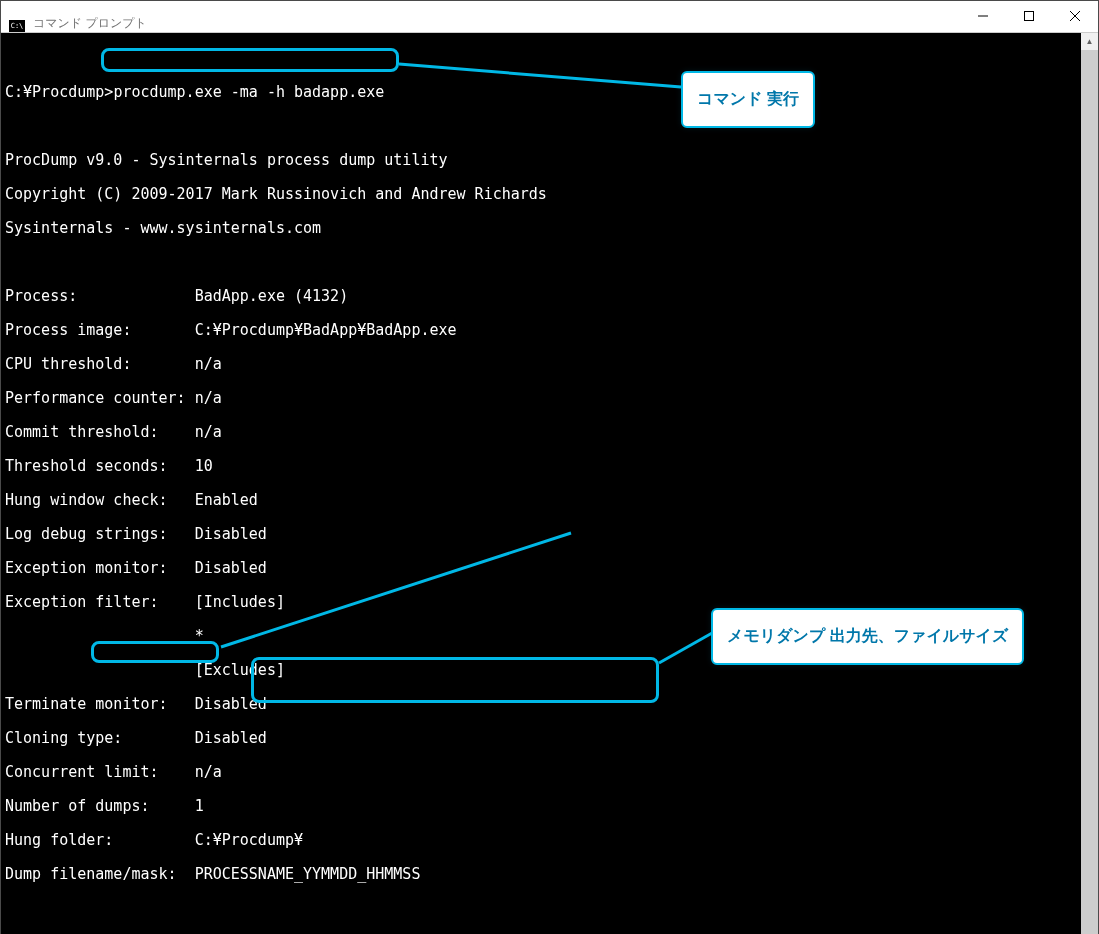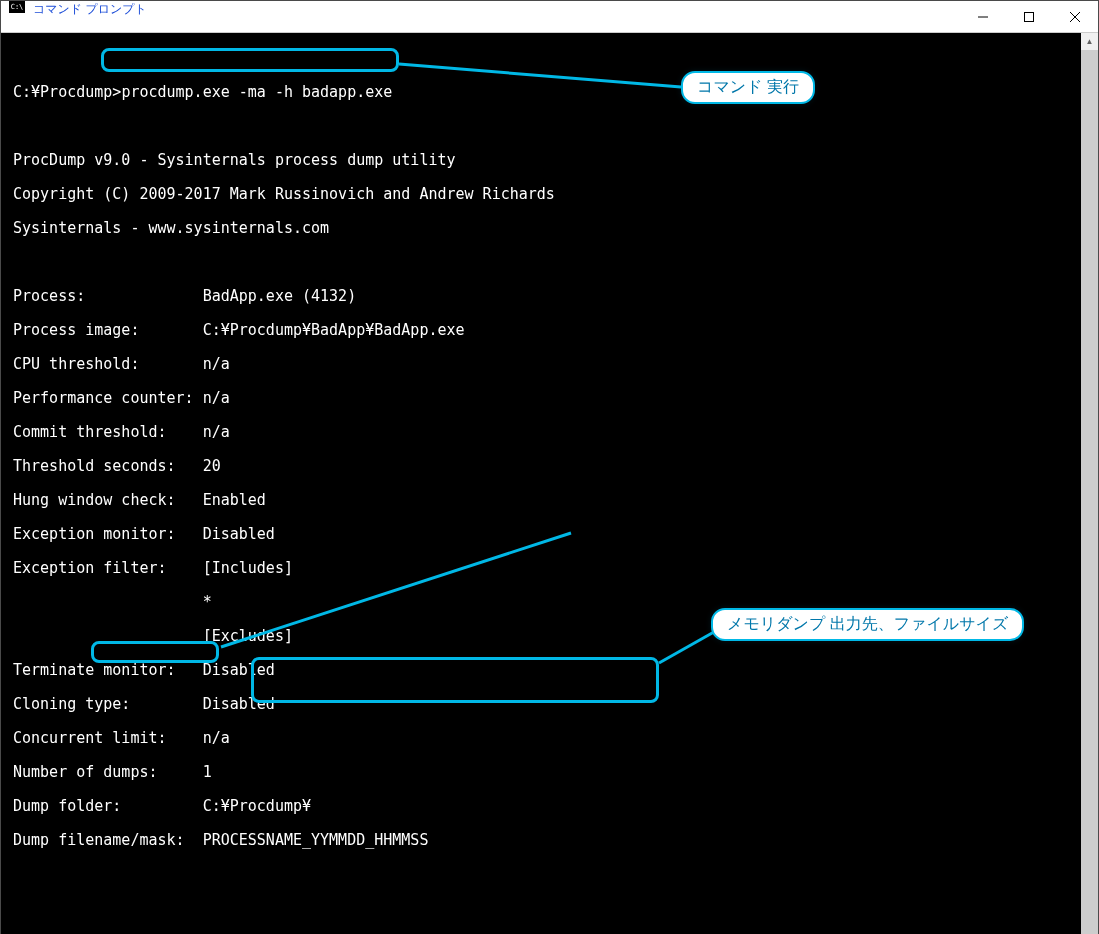--- a/index.html
+++ b/index.html
@@ -5,22 +5,22 @@
   * { margin: 0; padding: 0; box-sizing: border-box; }
   html, body { width: 1099px; height: 934px; font-family: "Segoe UI", sans-serif; background: #fff; }
   .window {
     position: relative;
     width: 1099px; height: 934px;
     border: 1px solid #4a4a4a;
     display: flex; flex-direction: column;
     background: #000;
   }
   .titlebar {
-    height: 32px; background: #fff; color: #1d4ed8;
-    display: flex; align-items: flex-start;
+    height: 32px; background: #fff; color: #737373;
+    display: flex; align-items: flex-end;
     border-bottom: 1px solid #ccc;
     flex: 0 0 auto;
   }
   .titlebar .app-icon {
     width: 16px; height: 12px; margin: 0 8px;
     background: #000; position: relative;
     display: flex; align-items: center; justify-content: center;
   }
   .titlebar .app-icon::after {
     content: "C:\\"; color: #fff; font-size: 7px; font-family: Consolas, monospace;
@@ -56,43 +56,44 @@
     position: absolute; left: 0; right: 0; top: 0; height: 100%;
     background: #cdcdcd;
   }
 
   
   .callout {
     position: absolute;
     background: #fff; color: #0077aa;
     font-family: Meiryo, "Yu Gothic", sans-serif;
     font-size: 16px;
-    padding: 4px 14px;
+    padding: 16px 14px;
     border: 2px solid #00b8e6;
-    border-radius: 14px;
+    border-radius: 6px;
     box-shadow: 0 0 6px rgba(0,200,255,0.1);
     white-space: nowrap;
     z-index: 30;
+    font-weight: bold;
   }
   .hl-box {
     position: absolute;
     border: 3px solid #00b8e6;
     border-radius: 8px;
     pointer-events: none;
     z-index: 20;
   }
   svg.connector {
     position: absolute; left: 0; top: 0; width: 100%; height: 100%;
     pointer-events: none; z-index: 25;
   }
   svg.connector line {
     stroke: #00b8e6; stroke-width: 3;
   }
 
-  .termline { display: block; margin-left: 8px; }
+  .termline { display: block; }
 </style>
 </head>
 <body>
 
 <div class="window">
 
   <div class="titlebar">
     <div class="app-icon"></div>
     <div class="title">コマンド プロンプト</div>
     <div class="spacer"></div>
@@ -122,31 +123,32 @@
 <span class="termline"> </span>
 <span class="termline">ProcDump v9.0 - Sysinternals process dump utility</span>
 <span class="termline">Copyright (C) 2009-2017 Mark Russinovich and Andrew Richards</span>
 <span class="termline">Sysinternals - www.sysinternals.com</span>
 <span class="termline"> </span>
 <span class="termline">Process:             BadApp.exe (4132)</span>
 <span class="termline">Process image:       C:¥Procdump¥BadApp¥BadApp.exe</span>
 <span class="termline">CPU threshold:       n/a</span>
 <span class="termline">Performance counter: n/a</span>
 <span class="termline">Commit threshold:    n/a</span>
-<span class="termline">Threshold seconds:   20</span>
+<span class="termline">Threshold seconds:   10</span>
 <span class="termline">Hung window check:   Enabled</span>
+<span class="termline">Log debug strings:   Disabled</span>
 <span class="termline">Exception monitor:   Disabled</span>
 <span class="termline">Exception filter:    [Includes]</span>
 <span class="termline">                     *</span>
 <span class="termline">                     [Excludes]</span>
 <span class="termline">Terminate monitor:   Disabled</span>
 <span class="termline">Cloning type:        Disabled</span>
 <span class="termline">Concurrent limit:    n/a</span>
 <span class="termline">Number of dumps:     1</span>
-<span class="termline">Dump folder:         C:¥Procdump¥</span>
+<span class="termline">Hung folder:         C:¥Procdump¥</span>
 <span class="termline">Dump filename/mask:  PROCESSNAME_YYMMDD_HHMMSS</span>
 
 
 
 
 
 
 
 
 

